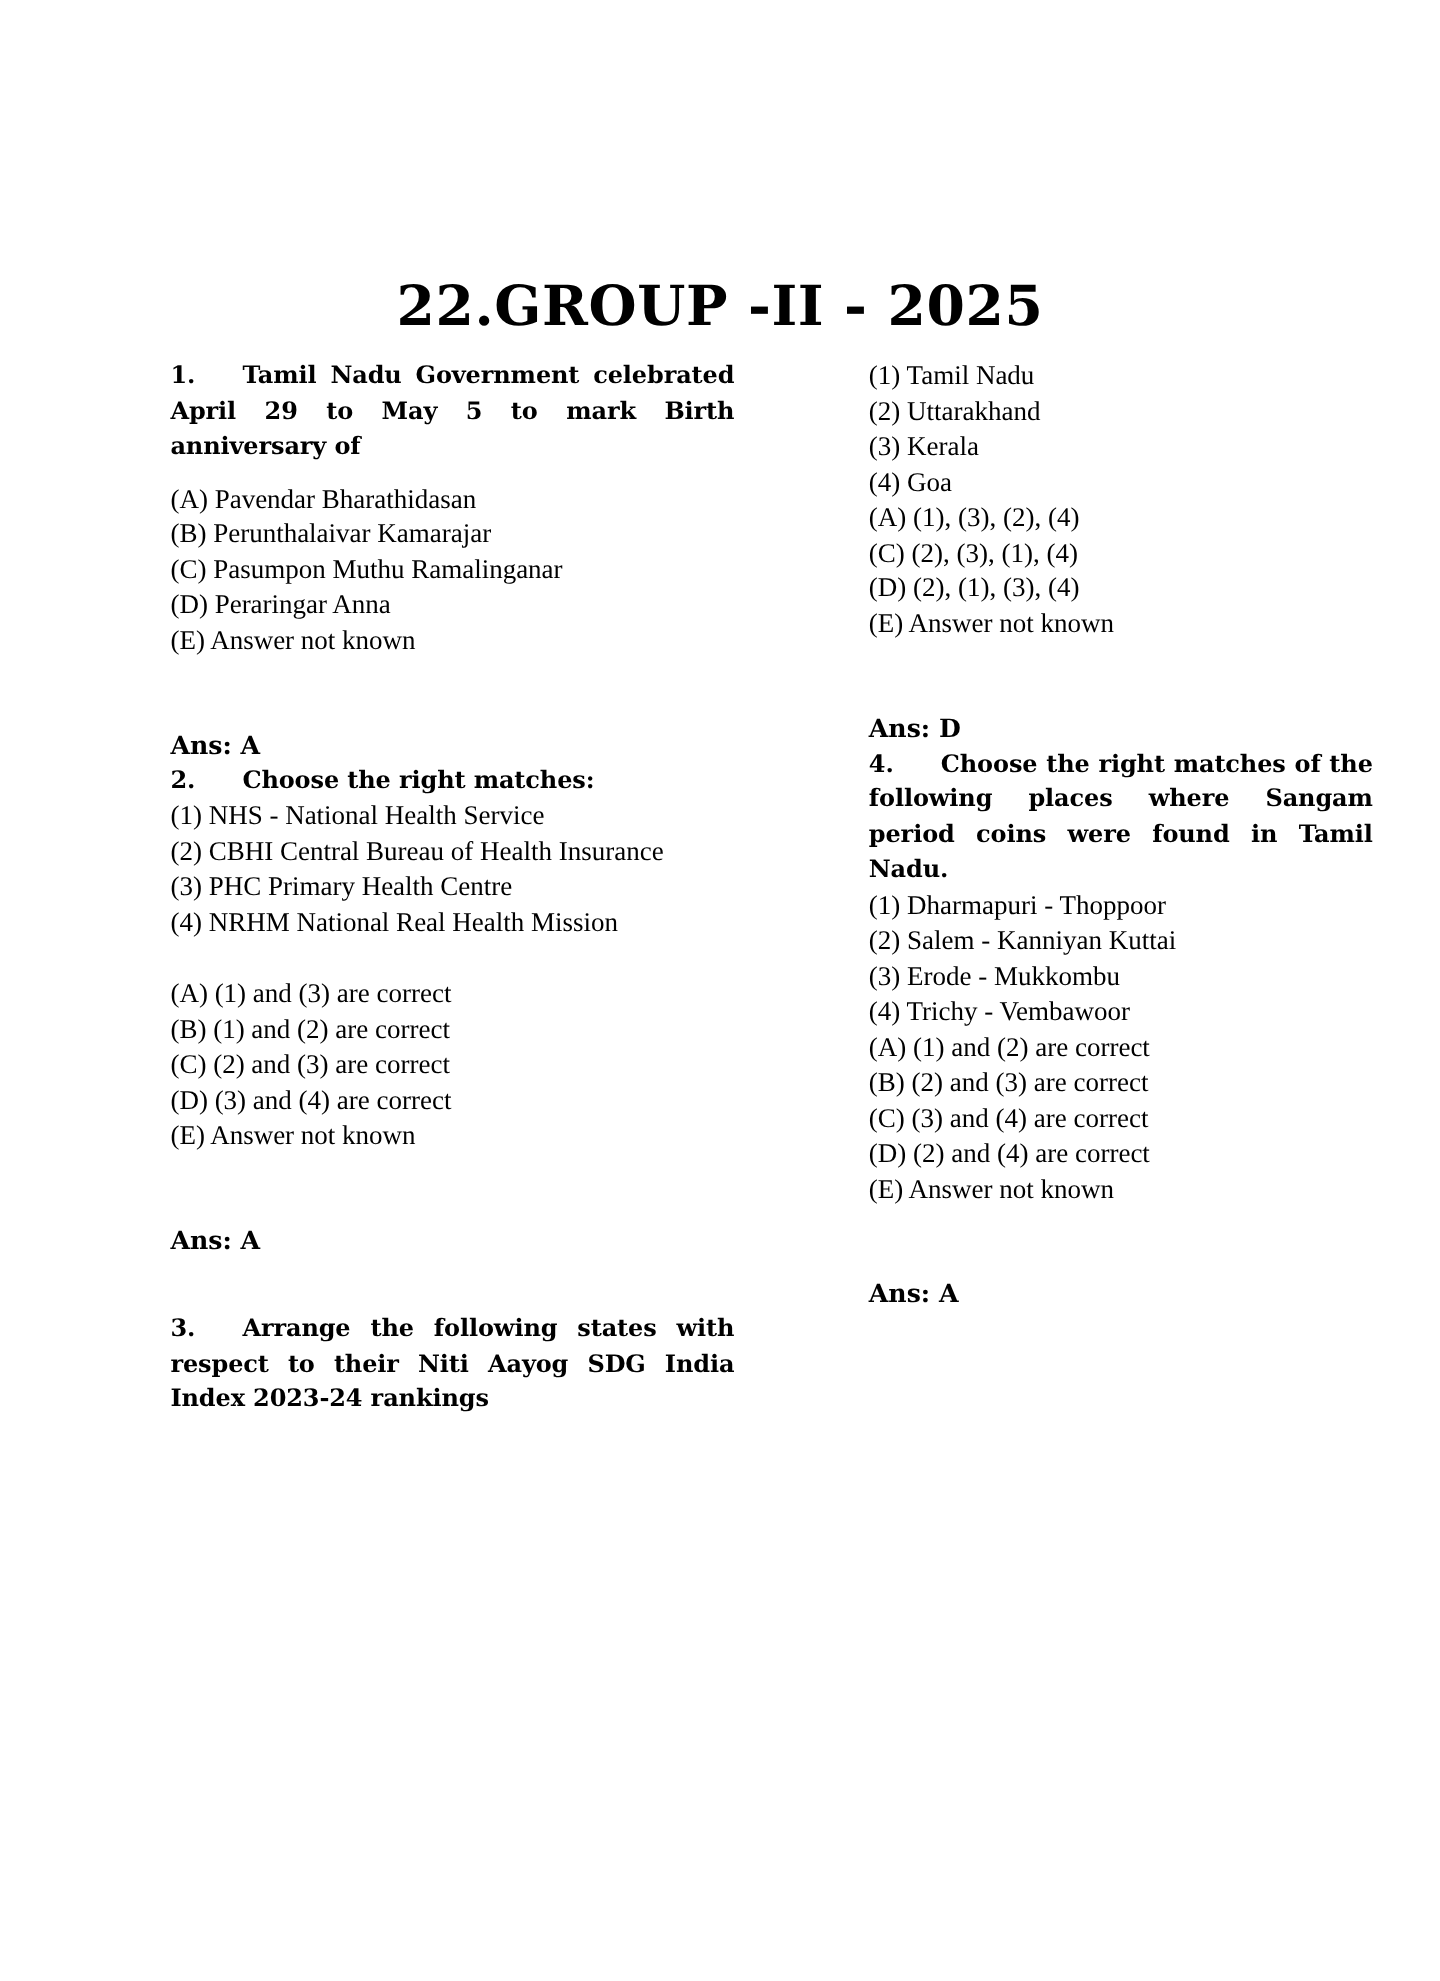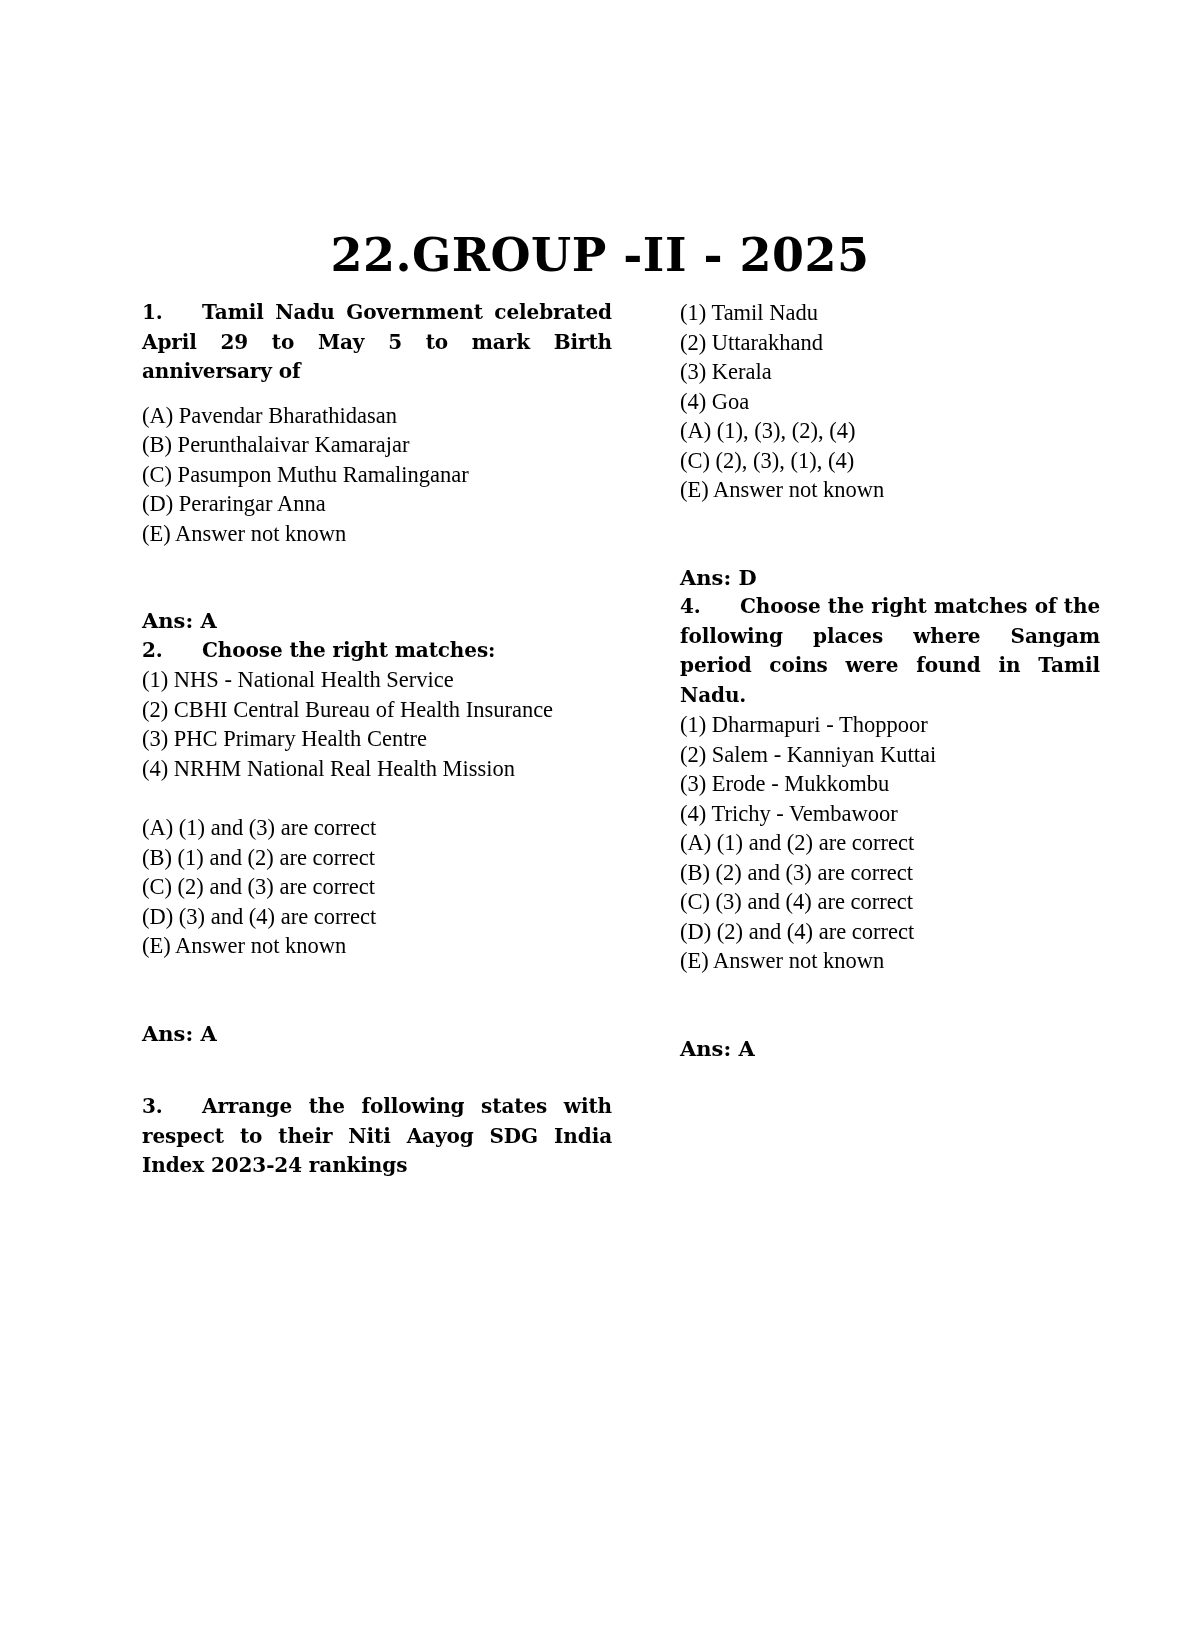--- a/index.html
+++ b/index.html
@@ -38,20 +38,21 @@
     position: absolute;
     left: 0;
     top: 298px;
     width: 1200px;
     display: flex;
     flex-direction: row;
     align-items: flex-start;
   }
   .col {
     box-sizing: border-box;
+    margin-left: 44px;
   }
   .col-left {
     width: 470px;
     margin-left: 142px;
     margin-right: 0;
   }
   .col-gap { width: 68px; }
   .col-right {
     width: 420px;
   }
@@ -144,20 +145,21 @@
 
     <div class="col col-right">
 
       <div>
         <p class="optline nojust">(1) Tamil Nadu</p>
         <p class="optline nojust">(2) Uttarakhand</p>
         <p class="optline nojust">(3) Kerala</p>
         <p class="optline nojust">(4) Goa</p>
         <p class="optline nojust">(A) (1), (3), (2), (4)</p>
         <p class="optline nojust">(C) (2), (3), (1), (4)</p>
+        <p class="optline nojust">(D) (2), (1), (3), (4)</p>
         <p class="optline nojust">(E) Answer not known</p>
         <div class="sp-xl"></div>
         <p class="ansline">Ans: D</p>
       </div>
 
       <div>
         <p class="qstem"><span class="qnum">4.</span><span>Choose the right matches of the following places where Sangam period coins were found in Tamil Nadu.</span></p>
         <p class="optline nojust">(1) Dharmapuri - Thoppoor</p>
         <p class="optline nojust">(2) Salem - Kanniyan Kuttai</p>
         <p class="optline nojust">(3) Erode - Mukkombu</p>

